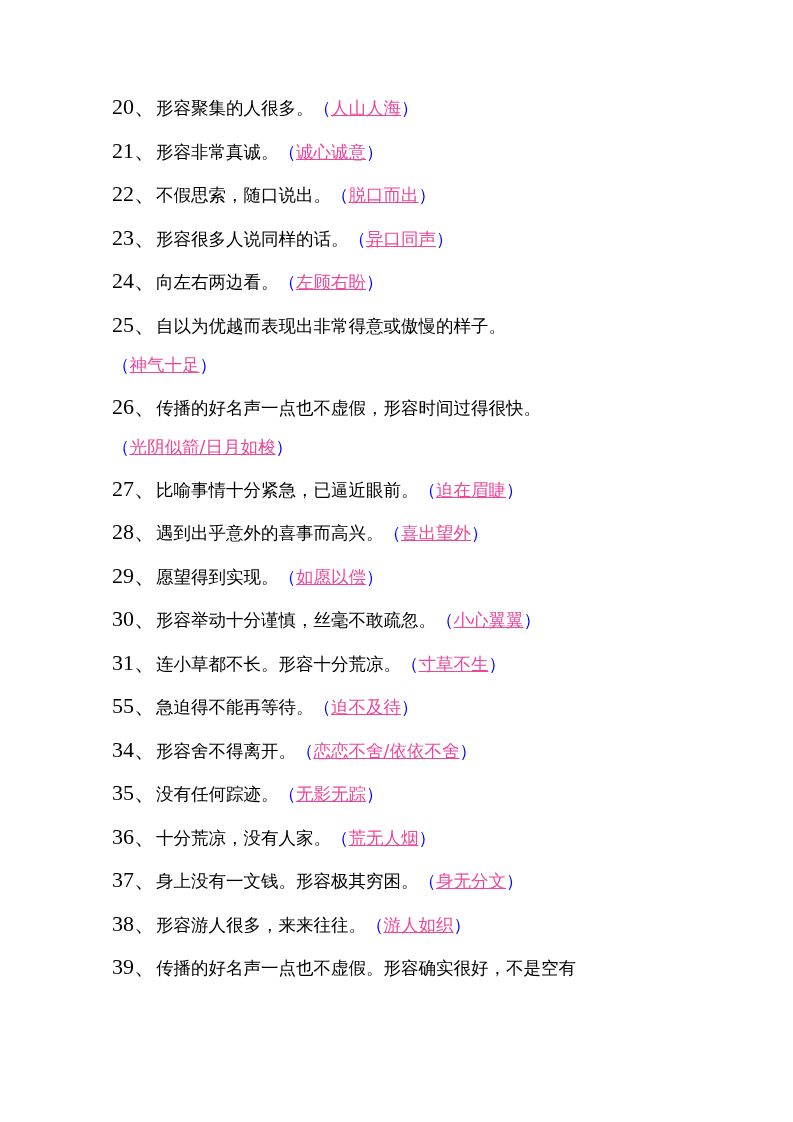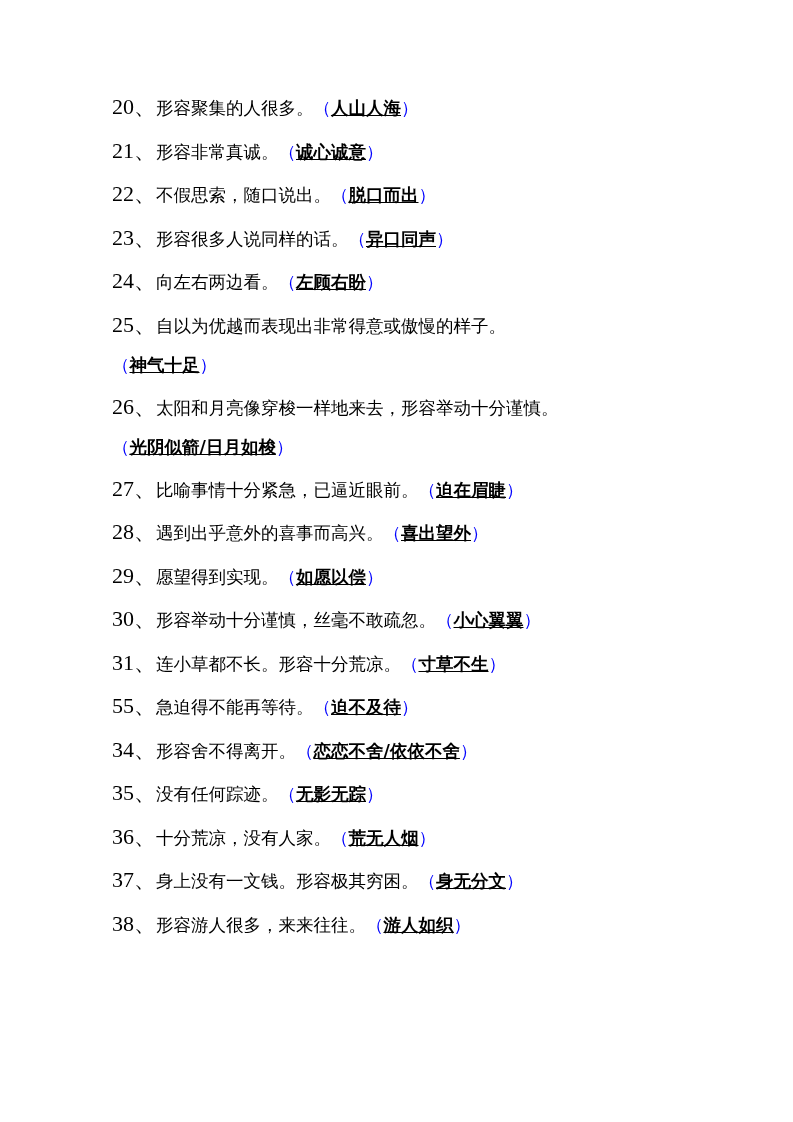--- a/index.html
+++ b/index.html
@@ -31,47 +31,48 @@
     letter-spacing: 0px;
   }
   .num {
     font-family: "Liberation Serif", "DejaVu Serif", serif;
     font-size: 22px;
   }
   .txt {
     font-family: Liberation Mono, monospace;
   }
   .answer {
-    color: #000000;
+    color: #ec4899;
     text-decoration: underline;
-    font-weight: bold;
+    font-weight: normal;
   }
   .paren {
     color: #0000ff;
   }
 </style>
 </head>
 <body>
 
 <div class="page">
   <div class="doc-body" id="doc-body">
       <div class="line"><span class="num">20、</span><span class="txt">形容聚集的人很多。</span><span class="paren">（</span><span class="answer">人山人海</span><span class="paren">）</span></div>
       <div class="line"><span class="num">21、</span><span class="txt">形容非常真诚。</span><span class="paren">（</span><span class="answer">诚心诚意</span><span class="paren">）</span></div>
       <div class="line"><span class="num">22、</span><span class="txt">不假思索，随口说出。</span><span class="paren">（</span><span class="answer">脱口而出</span><span class="paren">）</span></div>
       <div class="line"><span class="num">23、</span><span class="txt">形容很多人说同样的话。</span><span class="paren">（</span><span class="answer">异口同声</span><span class="paren">）</span></div>
       <div class="line"><span class="num">24、</span><span class="txt">向左右两边看。</span><span class="paren">（</span><span class="answer">左顾右盼</span><span class="paren">）</span></div>
       <div class="line"><span class="num">25、</span><span class="txt">自以为优越而表现出非常得意或傲慢的样子。</span></div>
       <div class="line"><span class="paren">（</span><span class="answer">神气十足</span><span class="paren">）</span></div>
-      <div class="line"><span class="num">26、</span><span class="txt">太阳和月亮像穿梭一样地来去，形容举动十分谨慎。</span></div>
+      <div class="line"><span class="num">26、</span><span class="txt">传播的好名声一点也不虚假，形容时间过得很快。</span></div>
       <div class="line"><span class="paren">（</span><span class="answer">光阴似箭/日月如梭</span><span class="paren">）</span></div>
       <div class="line"><span class="num">27、</span><span class="txt">比喻事情十分紧急，已逼近眼前。</span><span class="paren">（</span><span class="answer">迫在眉睫</span><span class="paren">）</span></div>
       <div class="line"><span class="num">28、</span><span class="txt">遇到出乎意外的喜事而高兴。</span><span class="paren">（</span><span class="answer">喜出望外</span><span class="paren">）</span></div>
       <div class="line"><span class="num">29、</span><span class="txt">愿望得到实现。</span><span class="paren">（</span><span class="answer">如愿以偿</span><span class="paren">）</span></div>
       <div class="line"><span class="num">30、</span><span class="txt">形容举动十分谨慎，丝毫不敢疏忽。</span><span class="paren">（</span><span class="answer">小心翼翼</span><span class="paren">）</span></div>
       <div class="line"><span class="num">31、</span><span class="txt">连小草都不长。形容十分荒凉。</span><span class="paren">（</span><span class="answer">寸草不生</span><span class="paren">）</span></div>
       <div class="line"><span class="num">55、</span><span class="txt">急迫得不能再等待。</span><span class="paren">（</span><span class="answer">迫不及待</span><span class="paren">）</span></div>
       <div class="line"><span class="num">34、</span><span class="txt">形容舍不得离开。</span><span class="paren">（</span><span class="answer">恋恋不舍/依依不舍</span><span class="paren">）</span></div>
       <div class="line"><span class="num">35、</span><span class="txt">没有任何踪迹。</span><span class="paren">（</span><span class="answer">无影无踪</span><span class="paren">）</span></div>
       <div class="line"><span class="num">36、</span><span class="txt">十分荒凉，没有人家。</span><span class="paren">（</span><span class="answer">荒无人烟</span><span class="paren">）</span></div>
       <div class="line"><span class="num">37、</span><span class="txt">身上没有一文钱。形容极其穷困。</span><span class="paren">（</span><span class="answer">身无分文</span><span class="paren">）</span></div>
       <div class="line"><span class="num">38、</span><span class="txt">形容游人很多，来来往往。</span><span class="paren">（</span><span class="answer">游人如织</span><span class="paren">）</span></div>
+      <div class="line"><span class="num">39、</span><span class="txt">传播的好名声一点也不虚假。形容确实很好，不是空有</span></div>
     </div>
 </div>
 
 </body></html>

